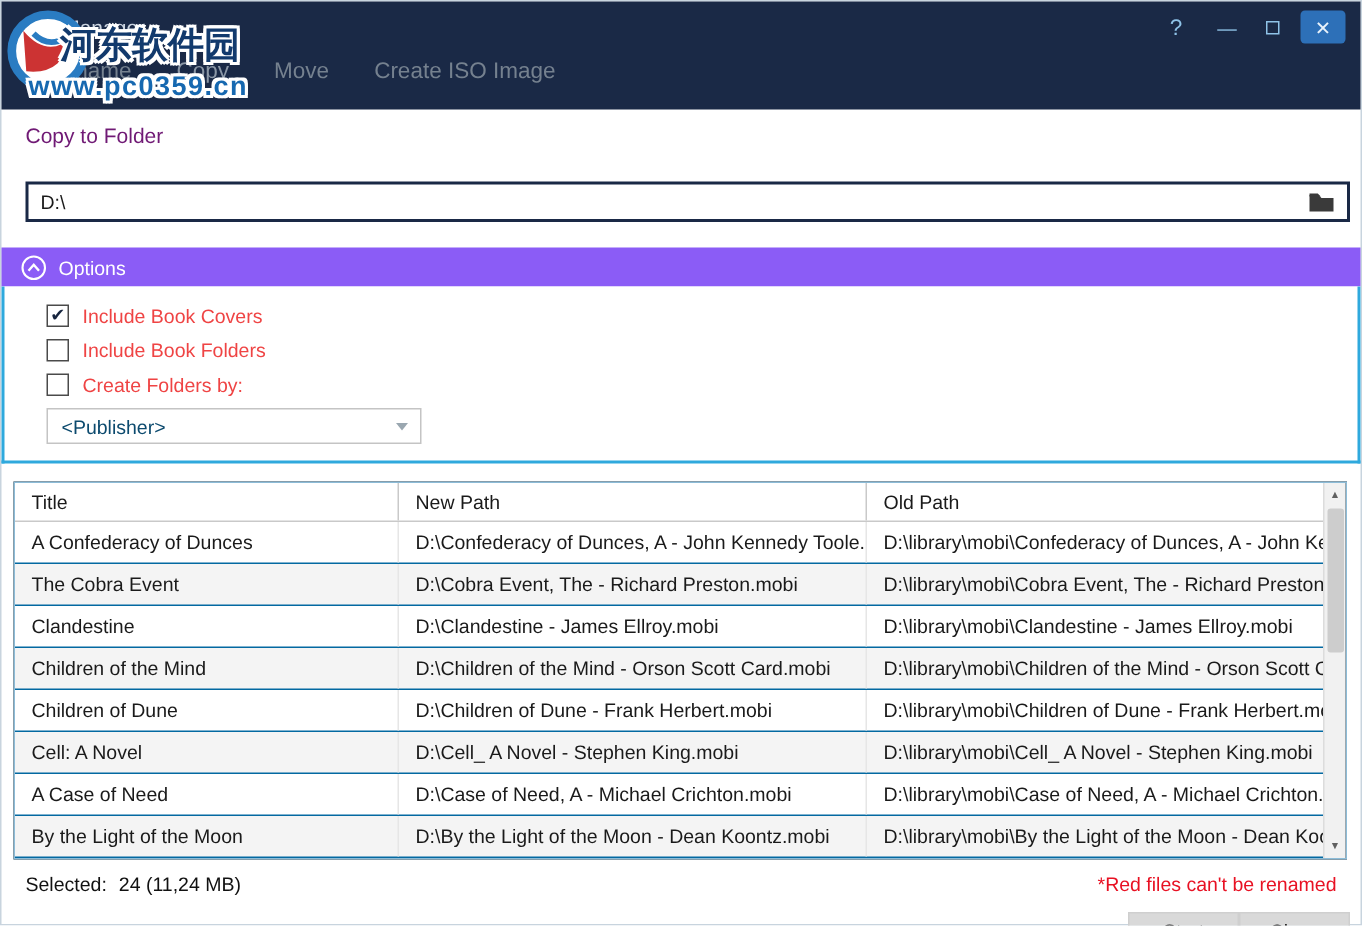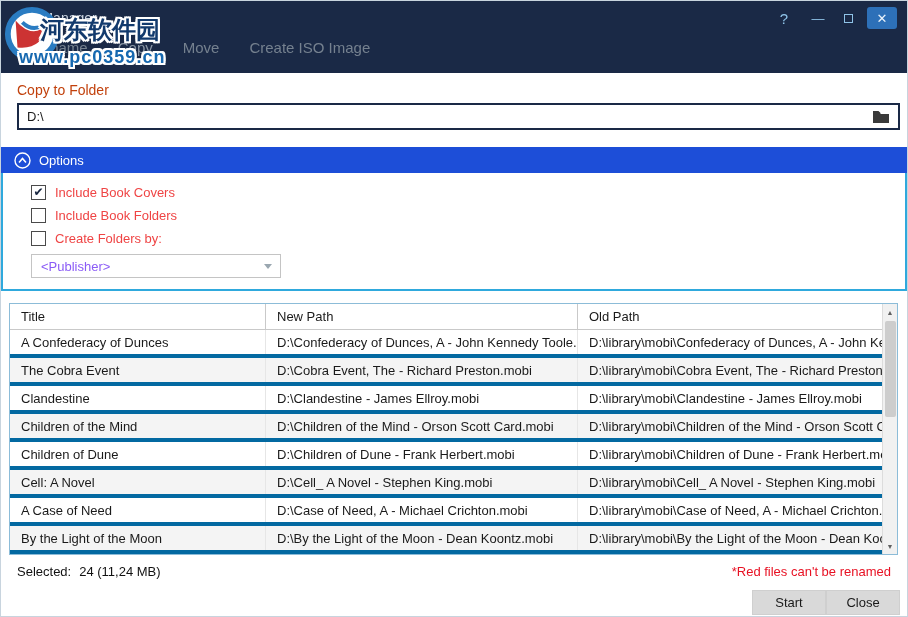--- a/index.html
+++ b/index.html
@@ -30,44 +30,44 @@
 
   
   .watermark { position:absolute; top:2px; left:2px; width:175px; height:78px; z-index:50; pointer-events:none; }
   .wm-logo { position:absolute; left:0; top:2px; }
   .wm-name { position:absolute; left:37px; top:11px; font-size:24px; font-weight:bold; color:#123a6d; white-space:nowrap;
     text-shadow:-2px -2px 0 #fff, 2px -2px 0 #fff, -2px 2px 0 #fff, 2px 2px 0 #fff, 0 2px 0 #fff, 0 -2px 0 #fff, 2px 0 0 #fff, -2px 0 0 #fff; }
   .wm-url { position:absolute; left:16px; top:44px; font-size:18px; font-weight:bold; color:#1668b0; letter-spacing:1px; white-space:nowrap;
     text-shadow:-2px -2px 0 #fff, 2px -2px 0 #fff, -2px 2px 0 #fff, 2px 2px 0 #fff, 0 2px 0 #fff, 0 -2px 0 #fff, 2px 0 0 #fff, -2px 0 0 #fff; }
 
   
-  .copy-label { color:#c2410c; font-size:14px; margin:9px 0 5px 16px; }
+  .copy-label { color:#701a75; font-size:14px; margin:9px 0 23px 16px; }
   .path-box { margin:0 7px 0 16px; border:2px solid #1a2946; height:27px; display:flex; align-items:center; background:#fff; padding:0 6px 0 8px; }
   .path-input { flex:1; border:none; outline:none; font-family:"Liberation Sans", sans-serif; font-size:13px; color:#1a1a1a; background:transparent; }
   .browse-btn { width:22px; height:20px; display:flex; align-items:center; justify-content:center; cursor:default; }
 
   
-  .options-bar { margin-top:17px; height:26px; background:#1d4ed8; display:flex; align-items:center; gap:8px; padding-left:13px; cursor:default; }
+  .options-bar { margin-top:17px; height:26px; background:#8b5cf6; display:flex; align-items:center; gap:8px; padding-left:13px; cursor:default; }
   .options-title { color:#ffffff; font-size:13px; }
   .options-panel { border-left:2px solid #2fa9dd; border-right:2px solid #2fa9dd; border-bottom:2px solid #2fa9dd; background:#fff; padding:12px 0 12px 28px; height:118px; }
   .check-row { display:flex; align-items:center; gap:9px; margin-bottom:8px; }
   .checkbox { width:15px; height:15px; border:1px solid #4a4a4a; background:#fff; display:flex; align-items:center; justify-content:center; flex:0 0 auto; }
   .checkmark { display:none; font-size:12px; color:#16243e; line-height:1; margin-top:-1px; }
   .checkbox[data-checked="true"] .checkmark { display:block; }
   .check-label { font-size:13px; color:#ef4444; }
-  .dropdown { width:250px; height:24px; border:1px solid #c4c4c4; display:flex; align-items:center; padding-left:9px; color:#8b5cf6; font-size:13px; margin-top:4px; background:#fff; cursor:default; }
+  .dropdown { width:250px; height:24px; border:1px solid #c4c4c4; display:flex; align-items:center; padding-left:9px; color:#0c4a6e; font-size:13px; margin-top:4px; background:#fff; cursor:default; }
   .dd-arrow { margin-left:auto; margin-right:8px; width:0; height:0; border-left:4px solid transparent; border-right:4px solid transparent; border-top:5px solid #9aa7b0; }
 
   
   .table { margin:12px 9px 0 8px; border:1px solid #8cbcd8; display:flex; height:252px; background:#000000; }
   .table-main { flex:1; overflow:hidden; }
   .thead { display:grid; grid-template-columns:256px 312px 1fr; height:26px; border-bottom:1px solid #c9c9c9; background:#fff; }
   .th { display:flex; align-items:center; padding-left:11px; font-size:13px; color:#1a1a1a; border-right:1px solid #c9c9c9; white-space:nowrap; overflow:hidden; }
   .th:last-child { border-right:none; }
-  .trow { display:grid; grid-template-columns:256px 312px 1fr; height:28px; border-bottom:4px solid #0369a1; background:#fff; }
+  .trow { display:grid; grid-template-columns:256px 312px 1fr; height:28px; border-bottom:1px solid #0369a1; background:#fff; }
   .trow.alt { background:#f4f4f4; }
   .td { display:flex; align-items:center; padding-left:11px; font-size:13px; color:#1a1a1a; border-right:1px solid #e6e6e6; white-space:nowrap; overflow:hidden; }
   .td:last-child { border-right:none; }
 
   .scrollbar { width:15px; background:#f1f1f1; display:flex; flex-direction:column; align-items:center; border-left:1px solid #dcdcdc; }
   .scroll-arrow { height:16px; width:15px; display:flex; align-items:center; justify-content:center; font-size:7px; color:#606060; cursor:default; }
   .scroll-thumb { width:11px; height:96px; background:#cdcdcd; border-radius:2px; margin-top:1px; cursor:default; }
   .scroll-spacer { flex:1; }
 
   

